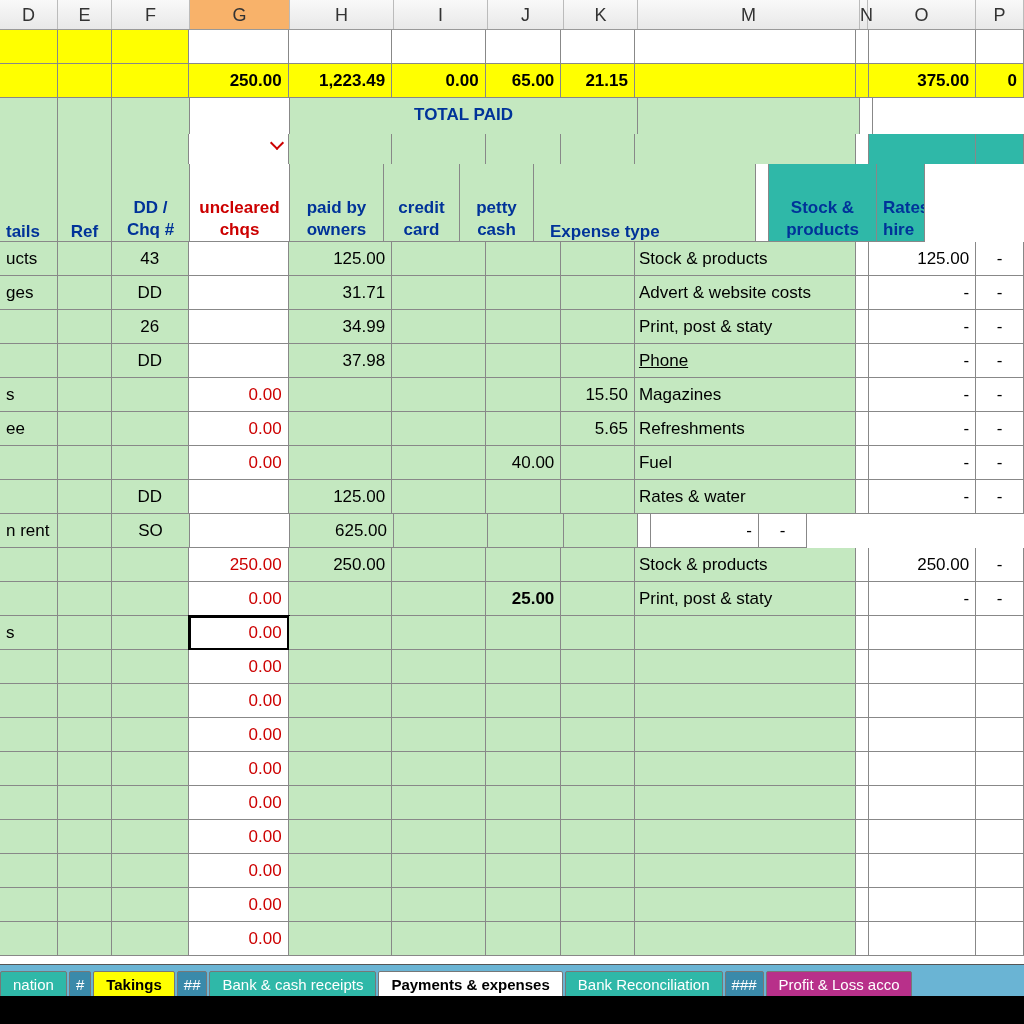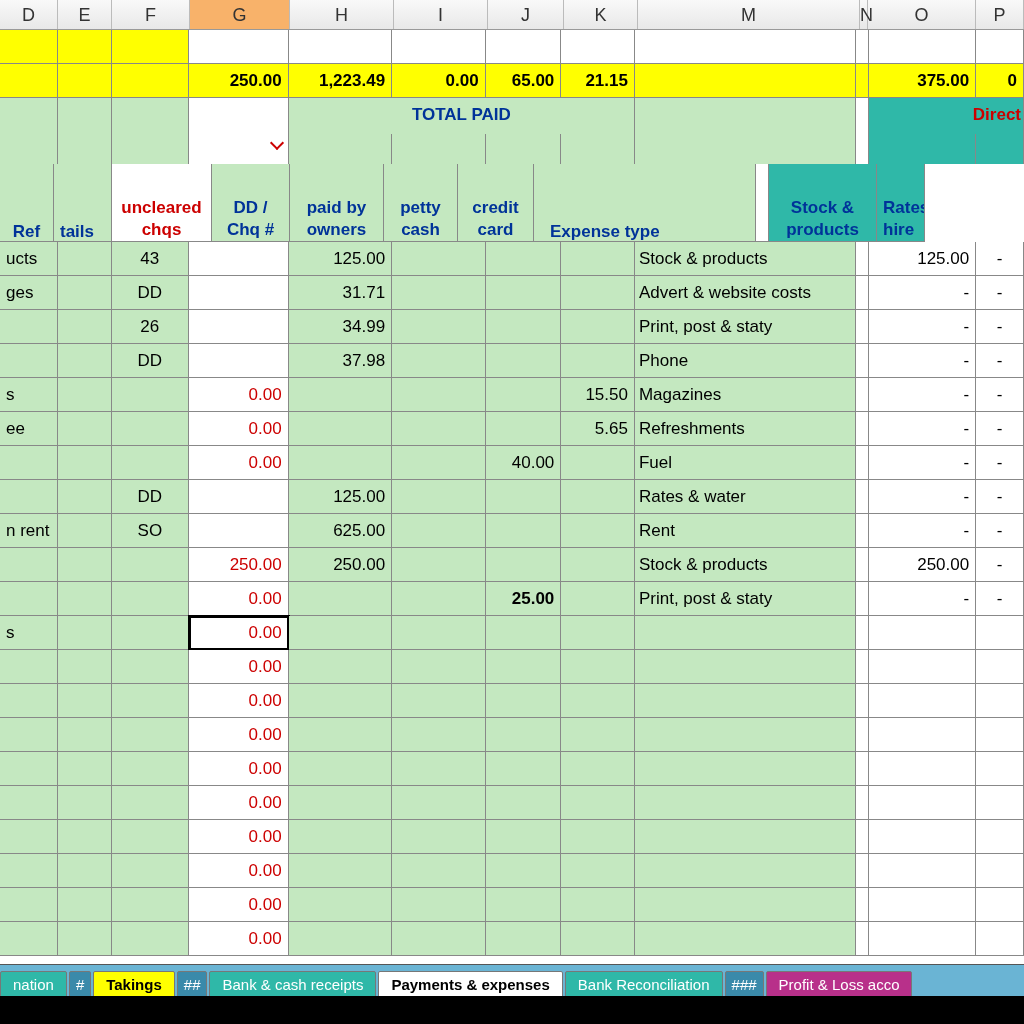--- a/index.html
+++ b/index.html
@@ -149,61 +149,60 @@
     </div>
 
     <div class="row" style="height:36px">
       <div class="cell green" style="width:58px;border-bottom:none"></div>
       <div class="cell green" style="width:54px;border-bottom:none"></div>
       <div class="cell green" style="width:78px;border-bottom:none"></div>
       <div class="cell white center" style="width:100px;border-bottom:none"></div>
       <div class="cell green bold blue-text center" style="width:348px;border-bottom:none;text-align:center">TOTAL PAID</div>
       <div class="cell green" style="width:222px;border-bottom:none"></div>
       <div class="cell white" style="width:8px;border-bottom:none"></div>
-      <div class="cell teal bold red-text" style="width:156px;text-align:right;border-bottom:none;padding-right:2px">Direct</div>
     </div>
 
     <div class="row" style="height:30px;position:relative">
       <div class="cell green" style="width:58px;border-bottom:none"></div>
       <div class="cell green" style="width:54px;border-bottom:none"></div>
       <div class="cell green" style="width:78px;border-bottom:none"></div>
       <div class="cell white right" style="width:100px;border-bottom:none;position:relative">
         <span class="dropdown-arrow" style="right:6px;top:4px"></span>
       </div>
       <div class="cell green" style="width:104px;border-bottom:none"></div>
       <div class="cell green" style="width:94px;border-bottom:none"></div>
       <div class="cell green" style="width:76px;border-bottom:none"></div>
       <div class="cell green" style="width:74px;border-bottom:none"></div>
       <div class="cell green" style="width:222px;border-bottom:none"></div>
       <div class="cell white" style="width:8px;border-bottom:none"></div>
       <div class="cell teal" style="width:108px;border-bottom:none"></div>
       <div class="cell teal" style="width:48px;border-bottom:none"></div>
     </div>
 
     <div class="row" style="height:78px">
+      <div class="cell green bold blue-text" style="width:58px;line-height:18px;display:flex;align-items:flex-end">
+        <span>tails</span>
+      </div>
       <div class="cell green bold blue-text center" style="width:54px;line-height:18px;display:flex;align-items:flex-end;justify-content:center">
         <span>Ref</span>
       </div>
-      <div class="cell green bold blue-text" style="width:58px;line-height:18px;display:flex;align-items:flex-end">
-        <span>tails</span>
+      <div class="cell green bold blue-text center" style="width:78px;line-height:22px;display:flex;align-items:flex-end;justify-content:center;white-space:normal;text-align:center">
+        <span>DD / Chq #</span>
       </div>
       <div class="cell white bold red-text center" style="width:100px;line-height:22px;display:flex;align-items:flex-end;justify-content:center;white-space:normal;text-align:center">
         <span>uncleared chqs</span>
       </div>
-      <div class="cell green bold blue-text center" style="width:78px;line-height:22px;display:flex;align-items:flex-end;justify-content:center;white-space:normal;text-align:center">
-        <span>DD / Chq #</span>
-      </div>
       <div class="cell green bold blue-text center" style="width:94px;line-height:22px;display:flex;align-items:flex-end;justify-content:center;white-space:normal;text-align:center">
         <span>paid by owners</span>
       </div>
+      <div class="cell green bold blue-text center" style="width:76px;line-height:22px;display:flex;align-items:flex-end;justify-content:center;white-space:normal;text-align:center">
+        <span>credit card</span>
+      </div>
       <div class="cell green bold blue-text center" style="width:74px;line-height:22px;display:flex;align-items:flex-end;justify-content:center;white-space:normal;text-align:center">
         <span>petty cash</span>
-      </div>
-      <div class="cell green bold blue-text center" style="width:76px;line-height:22px;display:flex;align-items:flex-end;justify-content:center;white-space:normal;text-align:center">
-        <span>credit card</span>
       </div>
       <div class="cell green bold blue-text" style="width:222px;line-height:18px;display:flex;align-items:flex-end;padding-left:16px">
         <span>Expense type</span>
       </div>
       <div class="cell white" style="width:8px"></div>
       <div class="cell teal bold blue-text center" style="width:108px;line-height:22px;display:flex;align-items:flex-end;justify-content:center;white-space:normal;text-align:center">
         <span>Stock &amp; products</span>
       </div>
       <div class="cell teal bold blue-text" style="width:48px;line-height:22px;display:flex;align-items:flex-end;white-space:normal">
         <span>Rates hire</span>
@@ -255,21 +254,21 @@
         </div>
         <div class="row">
           <div class="cell green" style="width: 58px;"></div>
           <div class="cell green" style="width: 54px;"></div>
           <div class="cell green center" style="width: 78px;">DD</div>
           <div class="cell white" style="width: 100px;"></div>
           <div class="cell green right" style="width: 104px;">37.98</div>
           <div class="cell green" style="width: 94px;"></div>
           <div class="cell green" style="width: 76px;"></div>
           <div class="cell green" style="width: 74px;"></div>
-          <div class="cell green" style="width: 222px; padding-left: 4px;">Phone</div>
+          <div class="cell green" style="width: 222px; padding-left: 4px; text-decoration: underline;">Phone</div>
           <div class="cell white" style="width: 8px;"></div>
           <div class="cell white right" style="width: 108px;">-</div>
           <div class="cell white center" style="width: 48px;">-</div>
         </div>
         <div class="row">
           <div class="cell green" style="width: 58px;">s</div>
           <div class="cell green" style="width: 54px;"></div>
           <div class="cell green" style="width: 78px;"></div>
           <div class="cell white right red-text" style="width: 100px;">0.00</div>
           <div class="cell green" style="width: 104px;"></div>
@@ -325,21 +324,20 @@
         </div>
         <div class="row">
           <div class="cell green" style="width: 58px;">n rent</div>
           <div class="cell green" style="width: 54px;"></div>
           <div class="cell green center" style="width: 78px;">SO</div>
           <div class="cell white" style="width: 100px;"></div>
           <div class="cell green right" style="width: 104px;">625.00</div>
           <div class="cell green" style="width: 94px;"></div>
           <div class="cell green" style="width: 76px;"></div>
           <div class="cell green" style="width: 74px;"></div>
-          <div class="cell green" style="width: 222px; padding-left: 4px;">Rent</div>
           <div class="cell white" style="width: 8px;"></div>
           <div class="cell white right" style="width: 108px;">-</div>
           <div class="cell white center" style="width: 48px;">-</div>
         </div>
         <div class="row">
           <div class="cell green" style="width: 58px;"></div>
           <div class="cell green" style="width: 54px;"></div>
           <div class="cell green" style="width: 78px;"></div>
           <div class="cell white right red-text" style="width: 100px;">250.00</div>
           <div class="cell green right" style="width: 104px;">250.00</div>

